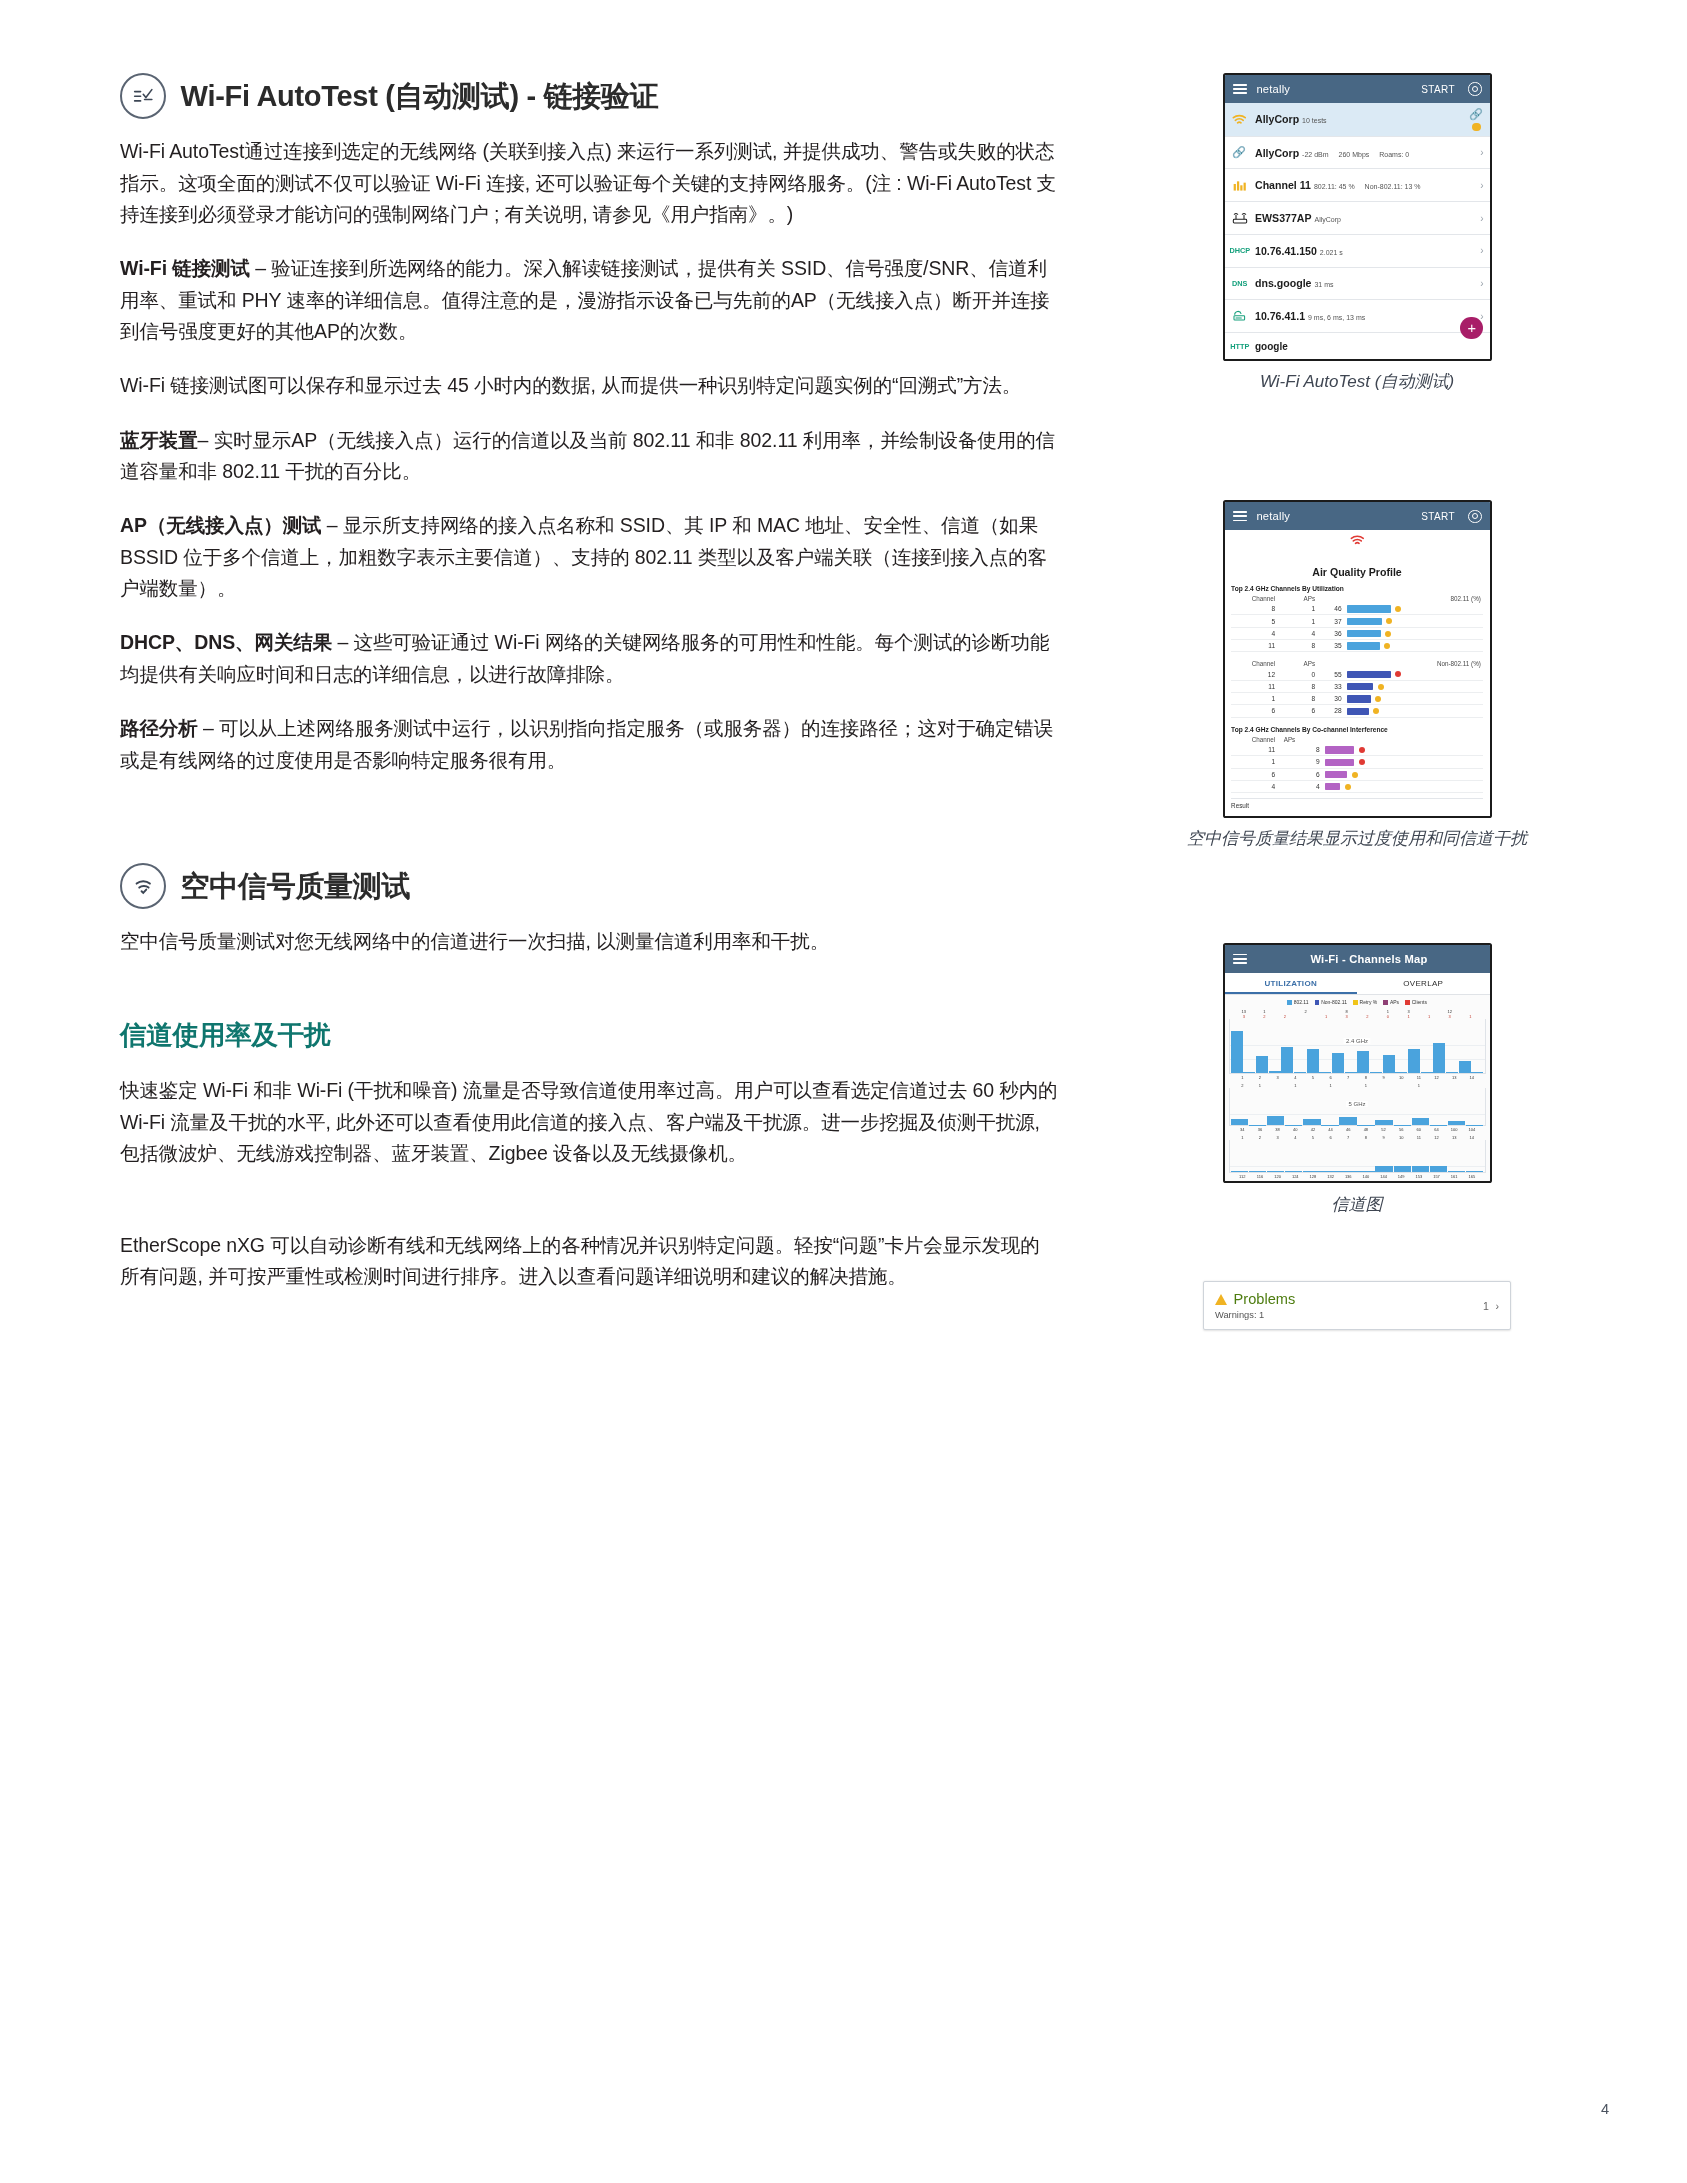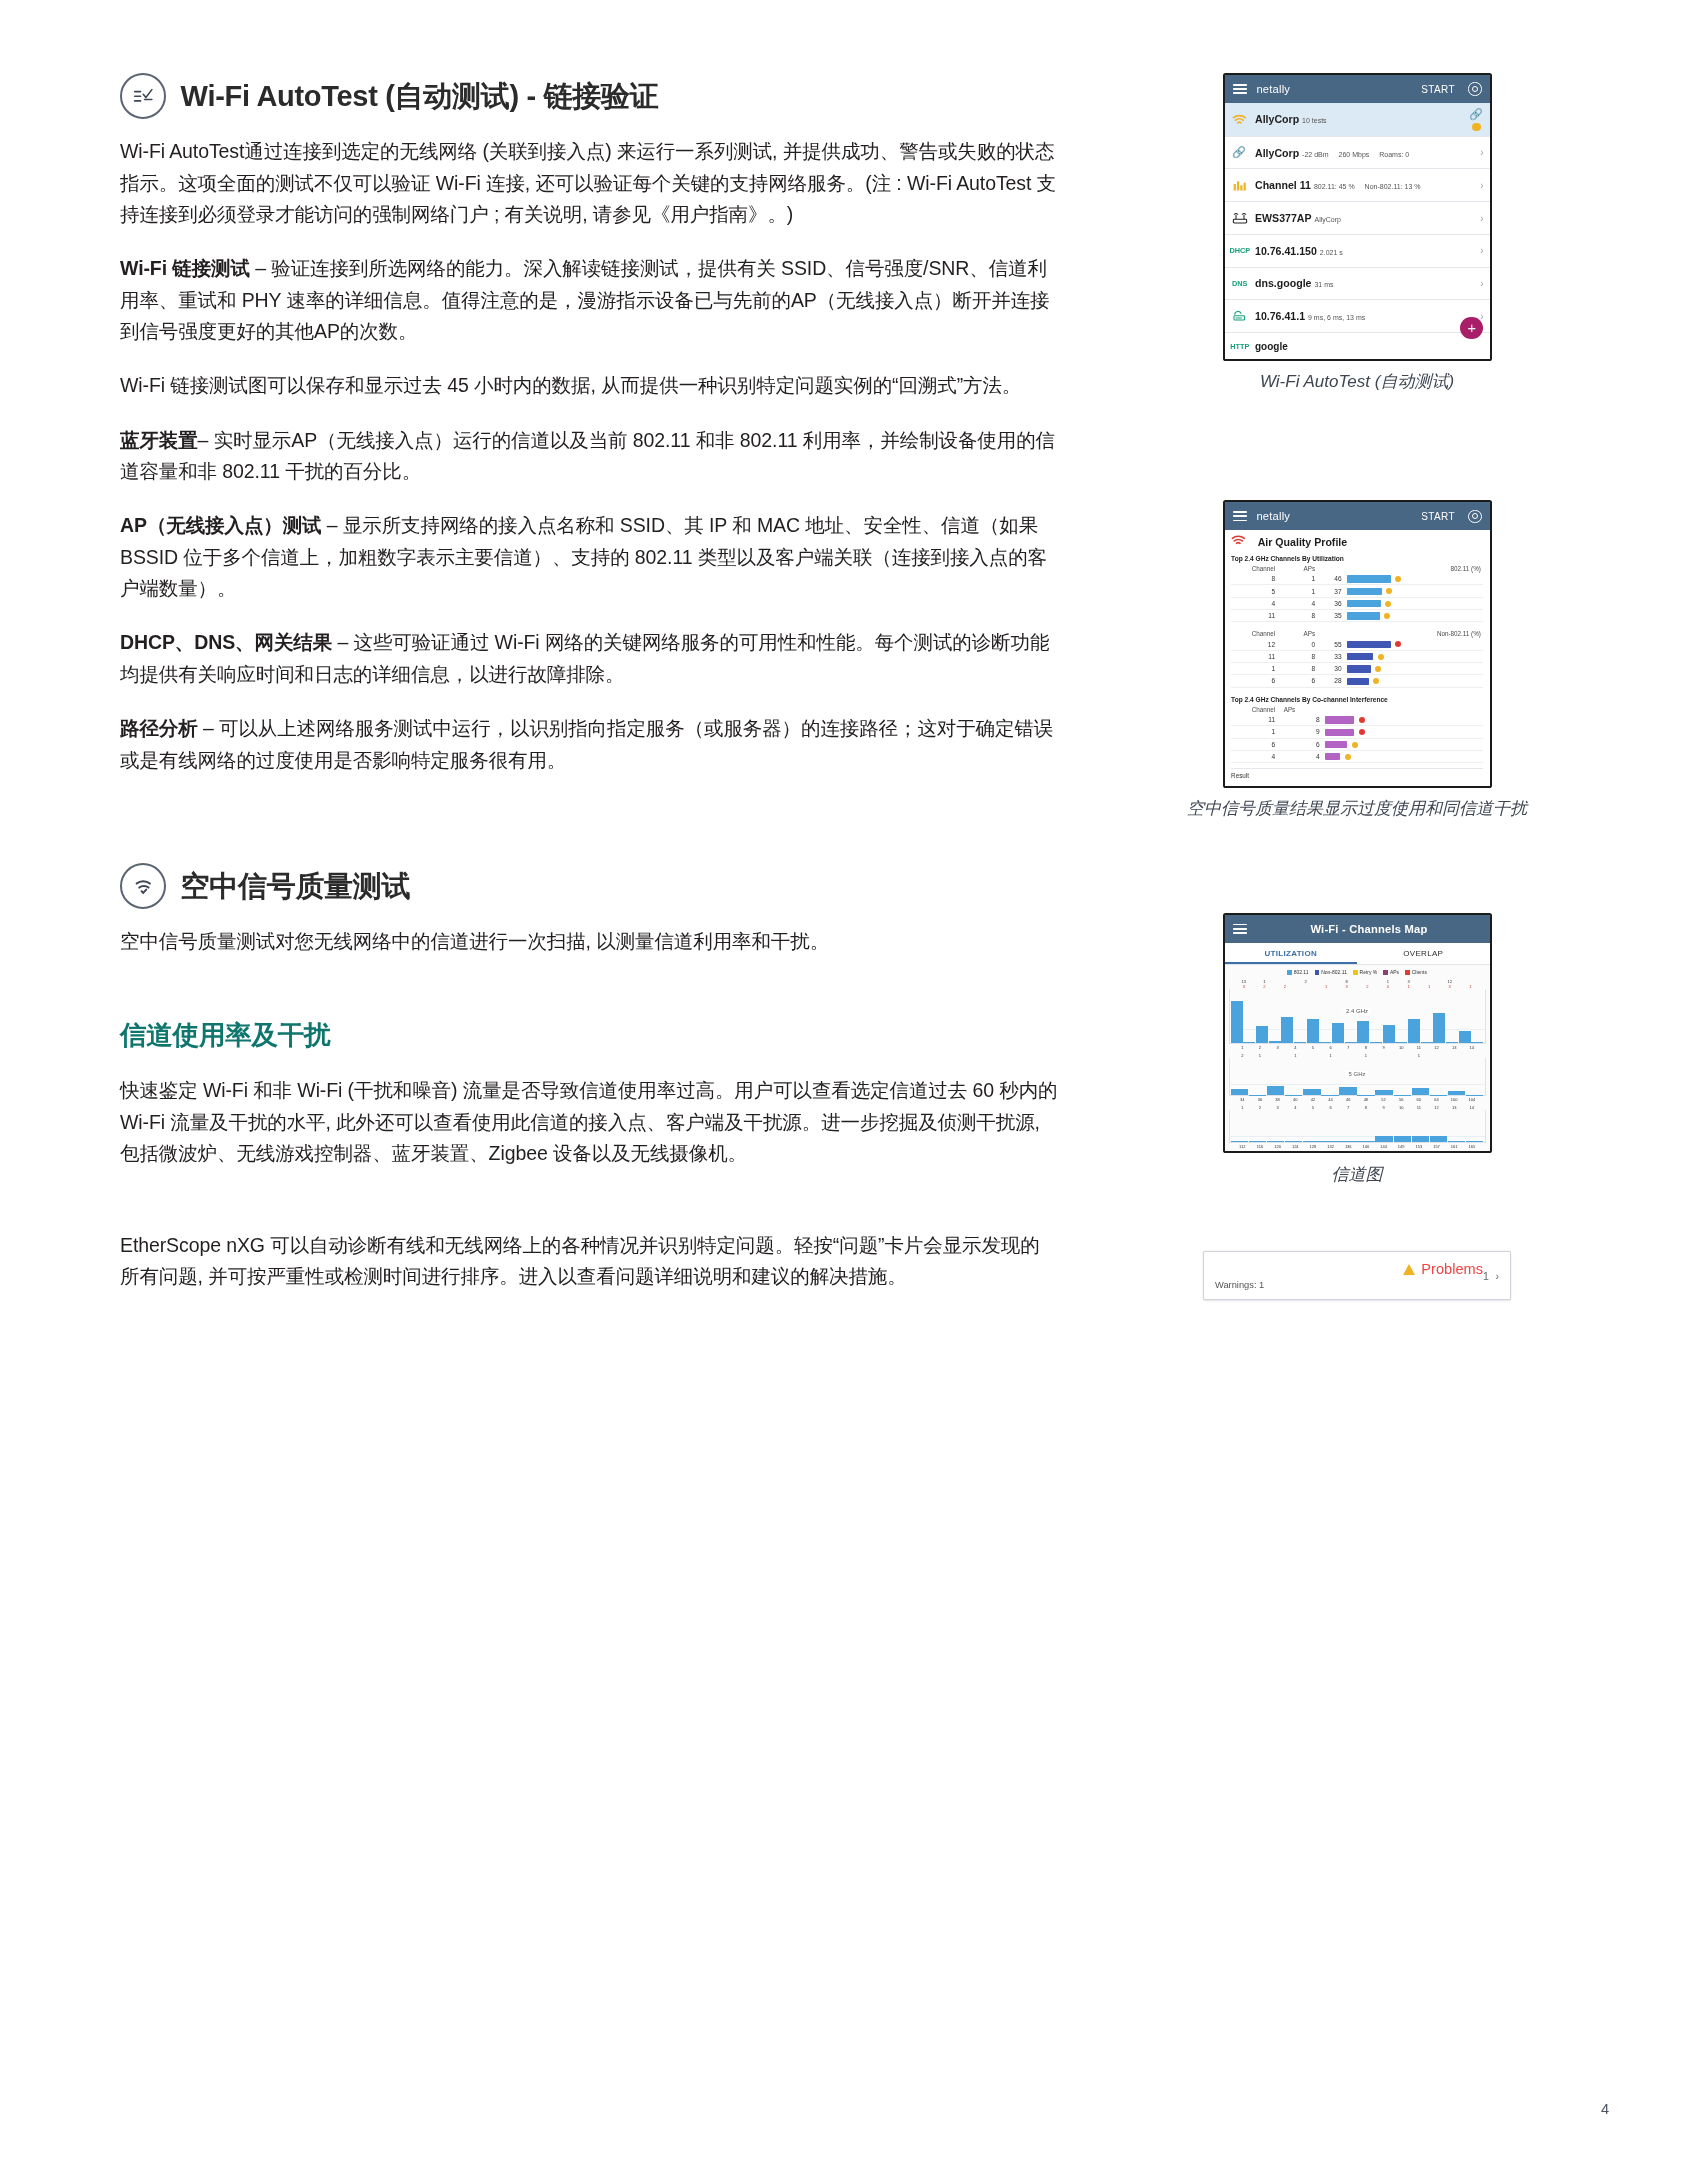--- a/index.html
+++ b/index.html
@@ -175,23 +175,24 @@
     border-radius: 50%;
     background: #a81e68;
     color: #fff;
     display:flex; align-items:center; justify-content:center;
     font-size: 14.6px; line-height: 1;
   }
 
   
   .aq-body { padding: 5.3px 6.6px 6.6px 6.6px; background:#fff; }
   .aq-title {
-    display:flex; align-items:center; gap:12px;
+    display:flex; align-items:center; gap:18px;
     font-size: 10.6px; font-weight: 700; color:#1c1c1c;
     margin-bottom: 6.6px;
+    flex-direction: column;
   }
   .aq-sub { font-size: 6.6px; font-weight: 700; color:#1c1c1c; margin: 4.6px 0 2px; }
   table.aq { width:100%; border-collapse: collapse; }
   table.aq th {
     font-size: 6.3px; font-weight: 400; color: #4a4a4a;
     padding: 1.3px 2px; text-align: right;
   }
   table.aq td {
     font-size: 6.6px; color:#333; padding: 1.7px 2px; text-align: right;
     border-bottom: 0.7px solid #eceef0;
@@ -242,21 +243,21 @@
     width: 284px;
     margin: 0 auto;
     background:#fff;
     border: 0.7px solid #cfd4da;
     border-radius: 2px;
     box-shadow: 0 0.7px 2px rgba(0,0,0,.12);
     padding: 8.6px 10.6px;
     display:flex; align-items:center;
   }
   .prob-left { flex:1; }
-  .prob-title { display:flex; align-items:center; gap:6.6px; font-size:14.6px; color:#ef4444;justify-content:flex-end; }
+  .prob-title { display:flex; align-items:center; gap:6.6px; font-size:14.6px; color:#4d7c0f; }
   .prob-warn { font-size:9.3px; color:#555; margin-top:3.3px; }
   .prob-right { display:flex; align-items:center; gap:6.6px; font-size:10.6px; color:#666;}
   .tri {
     width:0;height:0;
     border-left: 6.6px solid transparent;
     border-right: 6.6px solid transparent;
     border-bottom: 11.2px solid #f0b323;
     position: relative;
   }
 

